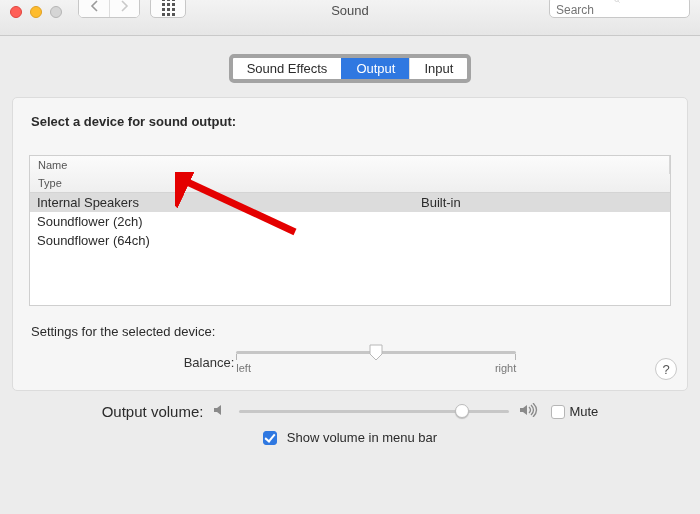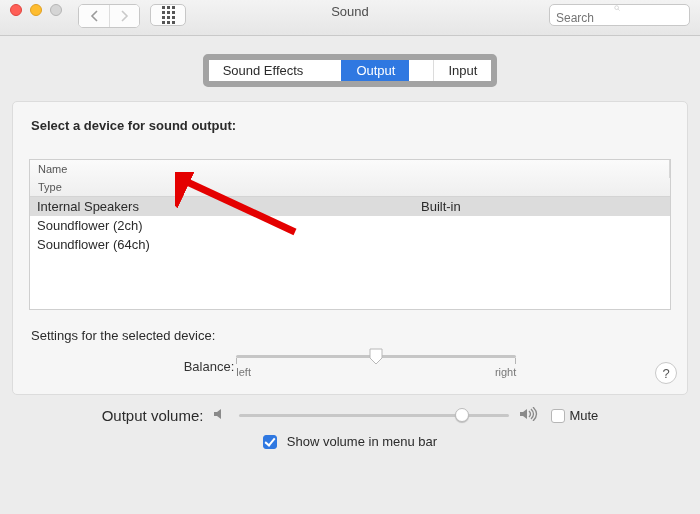--- a/index.html
+++ b/index.html
@@ -8,43 +8,43 @@
       font-family: -apple-system, "Helvetica Neue", Arial, sans-serif;
       font-size: 13px; color: #2b2b2b;
       background: #ececec;
       overflow: hidden;
       position: relative;
     }
     .titlebar {
       height: 36px;
       background: linear-gradient(#f3f3f3, #e6e6e6);
       border-bottom: 1px solid #c9c9c9;
-      display: flex; align-items: flex-start;
-      padding: 4px 10px;
+      display: flex; align-items: flex-end;
+      padding: 17px 10px;
       position: relative;
     }
     .traffic-lights { display: flex; gap: 8px; margin-right: 16px; }
     .tl { width: 12px; height: 12px; border-radius: 50%; }
     .tl.red { background:#ff5f57; border:1px solid #e0443e; }
     .tl.yellow { background:#febc2e; border:1px solid #dfa023; }
     .tl.green { background:#d5d5d5; border:1px solid #b5b5b5; }
     .nav-btns { display:flex; border:1px solid #c7c7c7; border-radius:5px; overflow:hidden; background:#fff; margin-right:10px;}
     .nav-btn { width:30px; height:22px; display:flex; align-items:center; justify-content:center; color:#a1a1a1; font-size:14px; background:#fcfcfc;}
     .nav-btn+.nav-btn { border-left:1px solid #ddd; }
     .apps-btn { width:36px; height:22px; border:1px solid #c7c7c7; border-radius:5px; background:#fcfcfc; display:flex; align-items:center; justify-content:center;}
     .apps-grid { display:grid; grid-template-columns:repeat(3,3px); grid-template-rows:repeat(4,3px); gap:2px;}
     .apps-grid .d{ width:3px;height:3px;background:#555;}
     .window-title { position:absolute; left:50%; transform:translateX(-50%); font-size:13px; color:#4e4e4e;}
     .search-wrap { margin-left:auto; display:flex; align-items:center; background:#fff; border:1px solid #c8c8c8; border-radius:5px; height:22px; padding:0 6px; width:141px;flex-direction:column;}
     .search-wrap svg{width:12px;height:12px;margin-right:5px;opacity:.6}
     .search-input { border:0; outline:0; font-size:12px; width:100%; color:#777; background:transparent;}
 
     .content { padding: 18px 12px 0; }
     .seg-control { display:flex; justify-content:center; margin-bottom:14px;}
-    .seg { display:flex; border:6px solid #a3a3a3; border-radius:5px; overflow:hidden; background:#fff;gap:24px;}
+    .seg { display:flex; border:4px solid #a3a3a3; border-radius:5px; overflow:hidden; background:#fff;}
     .seg-item { padding:3px 14px; font-size:13px; border-left:1px solid #dcdcdc; }
     .seg-item:first-child{border-left:0}
     .seg-item.active { background:#2f78e1; color:#fff; border-left-color:#2f78e1;}
 
     .panel { background:#f6f6f6; border:1px solid #dcdcdc; border-radius:5px; padding:12px 16px 16px; position:relative;}
     .panel-heading { font-weight:600; font-size:13px; margin:4px 2px 26px;}
     .table { border:1px solid #cfcfcf; background:#fff; }
     .thead { display:flex; background:linear-gradient(#fbfbfb,#efefef); border-bottom:1px solid #d4d4d4; font-size:11px; color:#555;flex-direction:column;}
     .th { padding:3px 8px; }
     .th.name{ flex:0 0 60%; border-right:1px solid #d7d7d7;}

